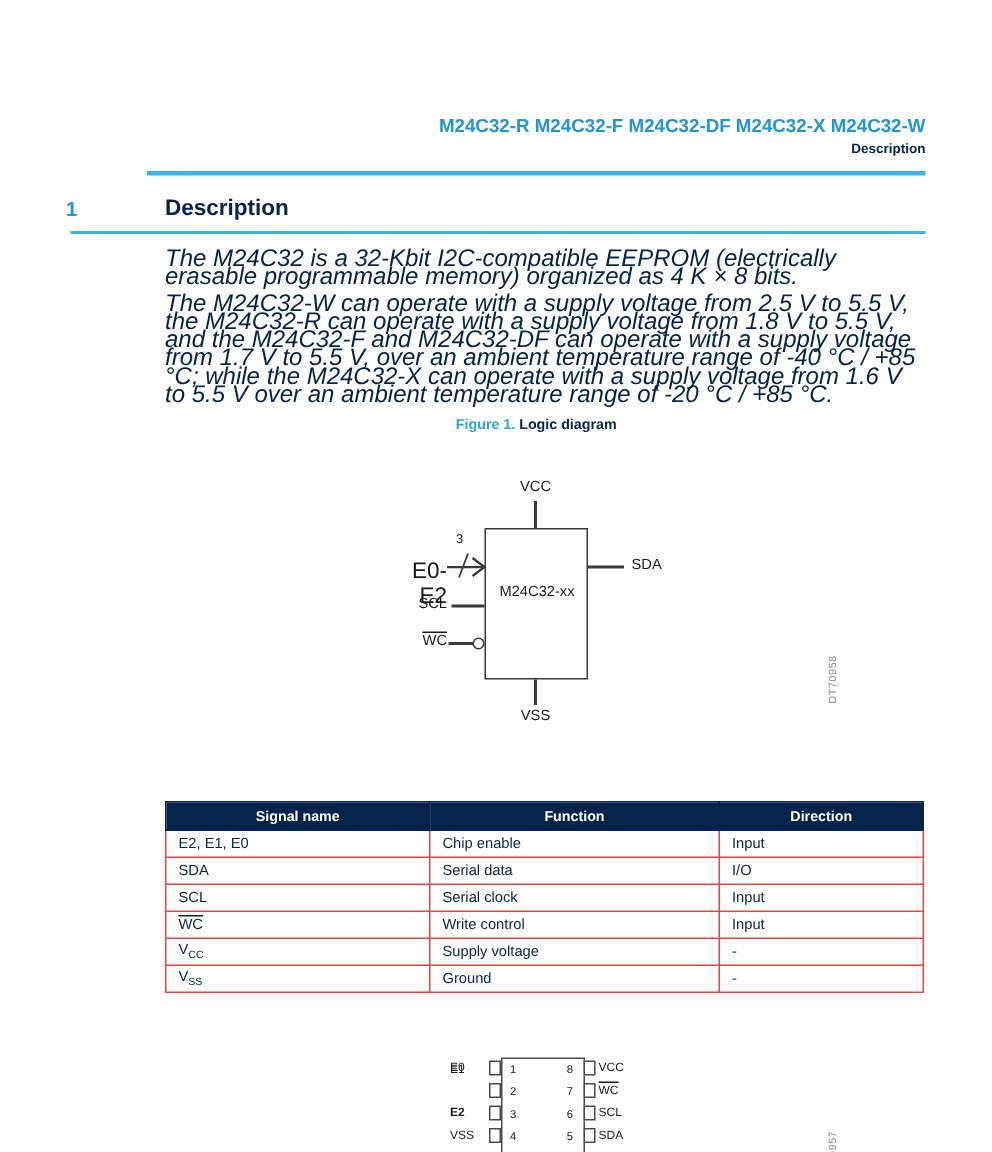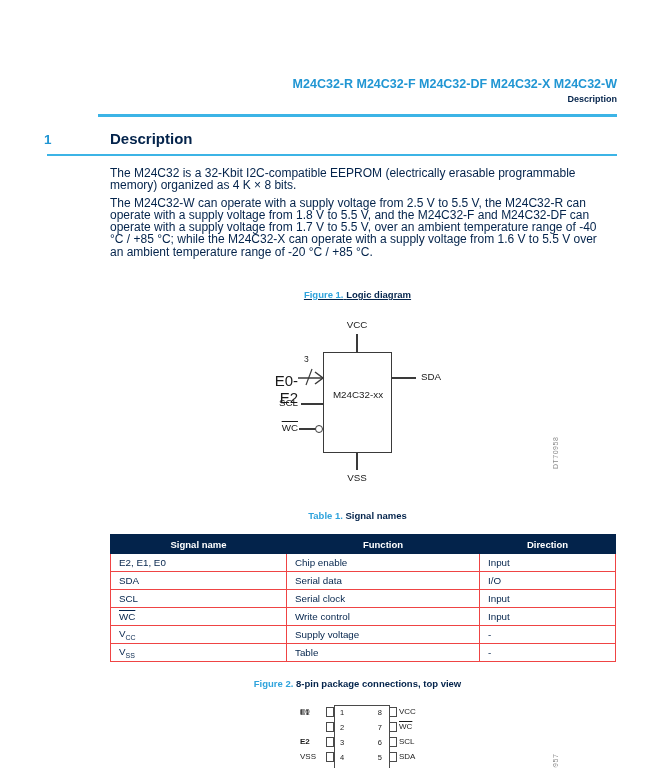--- a/index.html
+++ b/index.html
@@ -13,28 +13,28 @@
   .hdr-title{top:33px;right:44px;font-size:12.5px;font-weight:bold;color:#2196d3;white-space:nowrap;}
   .hdr-sub{top:50px;right:44px;font-size:9px;font-weight:bold;color:#03234b;}
   .hdr-rule{top:70px;left:98px;width:519px;height:3px;background:#3cb4e6;}
 
   
   .sec-num{top:88px;left:44px;font-size:13.5px;font-weight:bold;color:#2196d3;}
   .sec-title{top:86px;left:110px;font-size:15px;font-weight:bold;color:#03234b;}
   .sec-rule{top:110px;left:47px;width:570px;height:2px;background:#3cb4e6;}
 
   
-  .body-text{top:123px;left:110px;width:502px;font-size:12px;line-height:12.3px;}
+  .body-text{top:123px;left:110px;width:502px;font-size:16px;line-height:12.3px;font-style:italic;}
   .body-text p{margin:0 0 5px 0;}
 
   
   .caption{left:98px;width:519px;text-align:center;font-size:9.5px;font-weight:bold;white-space:nowrap;}
   .cap-label{color:#2fa3dc;}
   .cap-text{color:#03234b;}
-  #fig1-caption{top:245px;text-decoration:underline;}
+  #fig1-caption{top:234px;}
   #tbl1-caption{top:466px;}
   #fig2-caption{top:634px;}
 
   
   .lg-line{background:#3a3a3a;}
   #lg-box{top:308px;left:323px;width:67px;height:99px;border:1.5px solid #3a3a3a;background:#fff;}
   #lg-chip{top:345px;left:323px;width:70px;text-align:center;font-size:9.8px;color:#1a1a1a;}
   #lg-vcc{top:275px;left:307px;width:100px;text-align:center;font-size:9.8px;color:#1a1a1a;}
   #lg-vcc-line{top:290px;left:356px;width:1.5px;height:18px;}
   #lg-vss-line{top:409px;left:356px;width:1.5px;height:17px;}
@@ -110,24 +110,20 @@
   </svg>
   <div id="lg-scl" class="abs">SCL</div>
   <div id="lg-scl-line" class="abs lg-line"></div>
   <div id="lg-wc" class="abs ov">WC</div>
   <div id="lg-wc-line" class="abs lg-line"></div>
   <div id="lg-wc-bubble" class="abs"></div>
   <div id="lg-vss-line" class="abs lg-line"></div>
   <div id="lg-vss" class="abs">VSS</div>
   <div id="wm1" class="abs watermark">DT70958</div>
 
-  <div id="tbl1-caption" class="abs caption">
-    <span class="cap-label">Table 1.</span>
-    <span class="cap-text">Signal names</span>
-  </div>
 
   <table id="signal-table">
     <colgroup>
         <col style="width:176px">
         <col style="width:193px">
         <col style="width:136px">
       </colgroup>
     <thead>
         <tr id="signal-table-head">
           <th>Signal name</th>
@@ -156,30 +152,26 @@
           <td>Write control</td>
           <td>Input</td>
         </tr>
         <tr>
           <td><span><span>V</span><sub>CC</sub></span></td>
           <td>Supply voltage</td>
           <td>-</td>
         </tr>
         <tr>
           <td><span><span>V</span><sub>SS</sub></span></td>
-          <td>Table</td>
+          <td>Ground</td>
           <td>-</td>
         </tr>
       </tbody>
   </table>
 
-  <div id="fig2-caption" class="abs caption">
-    <span class="cap-label">Figure 2.</span>
-    <span class="cap-text">8-pin package connections, top view</span>
-  </div>
 
   <div id="package" class="abs">
     <div id="pkg-body"></div>
   <div class="pin-label-l" style="top: 8px;"><span><span>E0</span></span></div>
       <div class="pin-box" style="left: 26px; top: 8px;"></div>
       <div class="pin-num-l" style="top: 8.5px;">1</div>
       <div class="pin-label-l" style="top: 9px;"><span><span>E1</span></span></div>
       <div class="pin-box" style="left: 26px; top: 23px;"></div>
       <div class="pin-num-l" style="top: 23.5px;">2</div>
       <div class="pin-label-l" style="top: 38px; font-weight: bold;"><span><span>E2</span></span></div>

